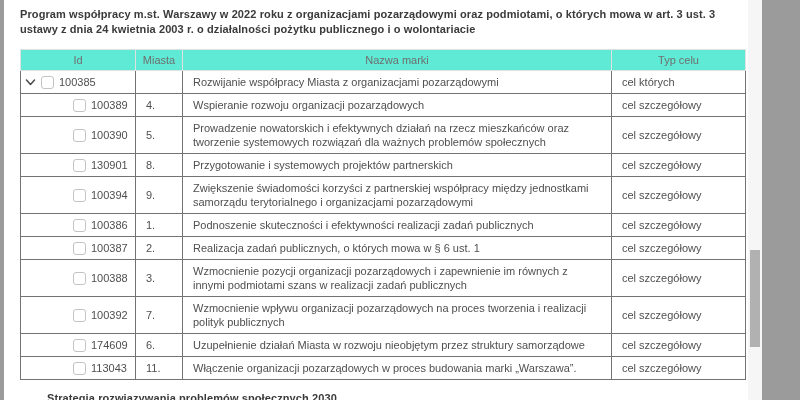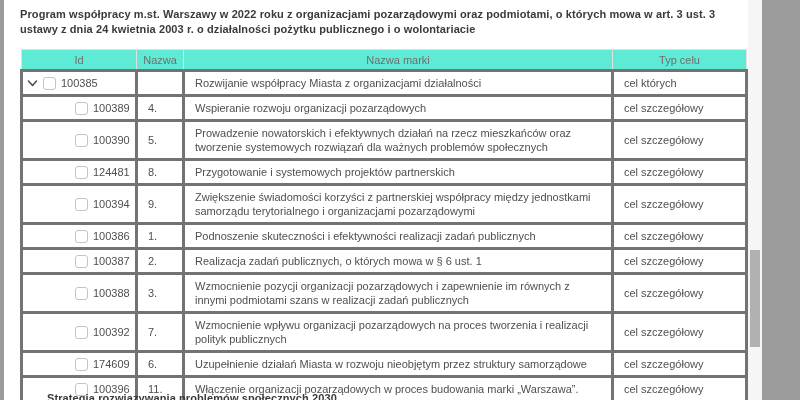--- a/index.html
+++ b/index.html
@@ -37,21 +37,21 @@
   table.goals {
     width: 725px; border-collapse: collapse; table-layout: fixed;
     font-size: 11px; color: #4f4f4f;
   }
   .goals th {
     border: 1px solid #e0e0e0; background: #5eead4;
     color: #6f6f6f; font-weight: normal; font-size: 11px;
     height: 21px; text-align: center; padding: 2px 4px;
   }
   .goals td {
-    border: 3px solid #737373; vertical-align: middle;
+    border: 1px solid #737373; vertical-align: middle;
     padding: 4px 10px; line-height: 14px;
   }
   .goals td.cell-id { padding: 4px 4px; }
   .goals tr.single td { height: 23px; }
   .id-wrap { display: flex; align-items: center; gap: 5px; }
   .id-wrap.indent { margin-left: 48px; }
   .chevron { width: 11px; height: 7px; flex: 0 0 auto; cursor: pointer; }
   .checkbox {
     display: inline-block; width: 13px; height: 13px; flex: 0 0 auto;
     border: 1px solid #c4c4c4; border-radius: 3px; background: #fff;
@@ -76,38 +76,38 @@
   <table class="goals">
     <colgroup>
       <col style="width:115px">
         <col style="width:47px">
         <col style="width:429px">
         <col style="width:134px">
     </colgroup>
     <thead>
       <tr>
         <th>Id</th>
-        <th>Nazwa</th>
+        <th>Miasta</th>
         <th>Nazwa marki</th>
         <th>Typ celu</th>
       </tr>
     </thead>
     <tbody id="rows-body">
         <tr class="single">
     <td class="cell-id">
       <div class="id-wrap">
         <svg class="chevron" viewBox="0 0 11 7">
           <polyline points="1.5,1 5.5,5.5 9.5,1" fill="none" stroke="#4a4a4a" stroke-width="1.5" stroke-linecap="round" stroke-linejoin="round"></polyline>
         </svg>
         <span class="checkbox"></span>
         <span class="id-text">100385</span>
       </div>
     </td>
     <td class="cell-numer"></td>
-    <td class="cell-name">Rozwijanie współpracy Miasta z organizacjami działalności</td>
+    <td class="cell-name">Rozwijanie współpracy Miasta z organizacjami pozarządowymi</td>
     <td class="cell-type">cel których</td>
   </tr>
         <tr class="single">
     <td class="cell-id">
       <div class="id-wrap indent">
 
         <span class="checkbox"></span>
         <span class="id-text">100389</span>
       </div>
     </td>
@@ -125,21 +125,21 @@
     </td>
     <td class="cell-numer">5.</td>
     <td class="cell-name">Prowadzenie nowatorskich i efektywnych działań na rzecz mieszkańców oraz tworzenie systemowych rozwiązań dla ważnych problemów społecznych</td>
     <td class="cell-type">cel szczegółowy</td>
   </tr>
         <tr class="single">
     <td class="cell-id">
       <div class="id-wrap indent">
 
         <span class="checkbox"></span>
-        <span class="id-text">124481</span>
+        <span class="id-text">130901</span>
       </div>
     </td>
     <td class="cell-numer">8.</td>
     <td class="cell-name">Przygotowanie i systemowych projektów partnerskich</td>
     <td class="cell-type">cel szczegółowy</td>
   </tr>
         <tr>
     <td class="cell-id">
       <div class="id-wrap indent">
 
@@ -209,21 +209,21 @@
     </td>
     <td class="cell-numer">6.</td>
     <td class="cell-name">Uzupełnienie działań Miasta w rozwoju nieobjętym przez struktury samorządowe</td>
     <td class="cell-type">cel szczegółowy</td>
   </tr>
         <tr class="single">
     <td class="cell-id">
       <div class="id-wrap indent">
 
         <span class="checkbox"></span>
-        <span class="id-text">100396</span>
+        <span class="id-text">113043</span>
       </div>
     </td>
     <td class="cell-numer">11.</td>
     <td class="cell-name">Włączenie organizacji pozarządowych w proces budowania marki „Warszawa”.</td>
     <td class="cell-type">cel szczegółowy</td>
   </tr>
       </tbody>
   </table>
 </div>
 

